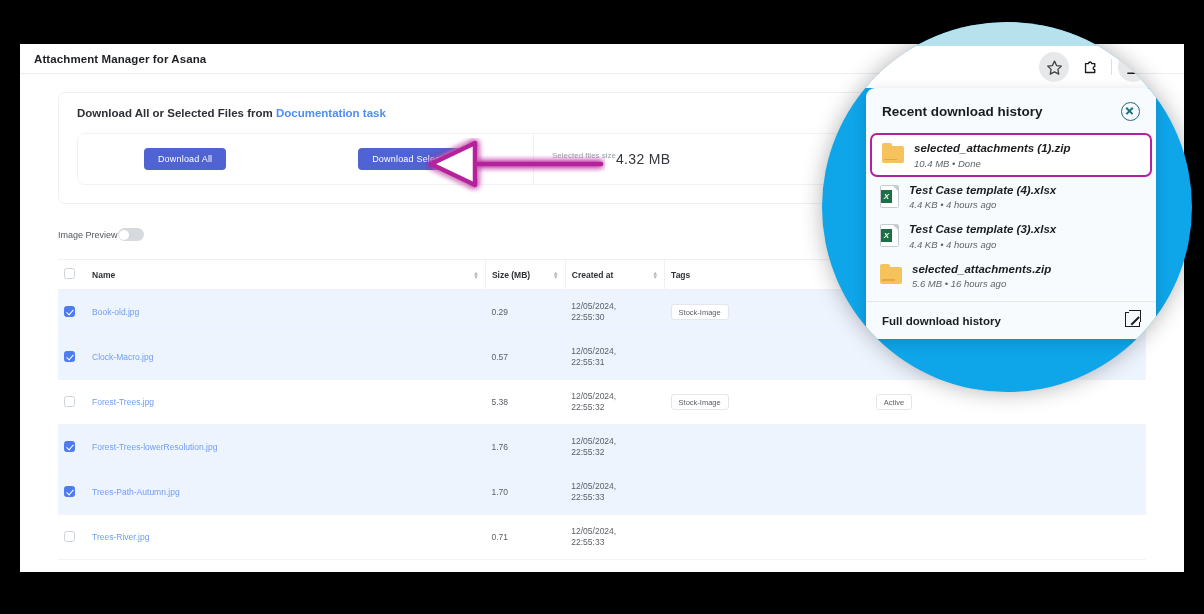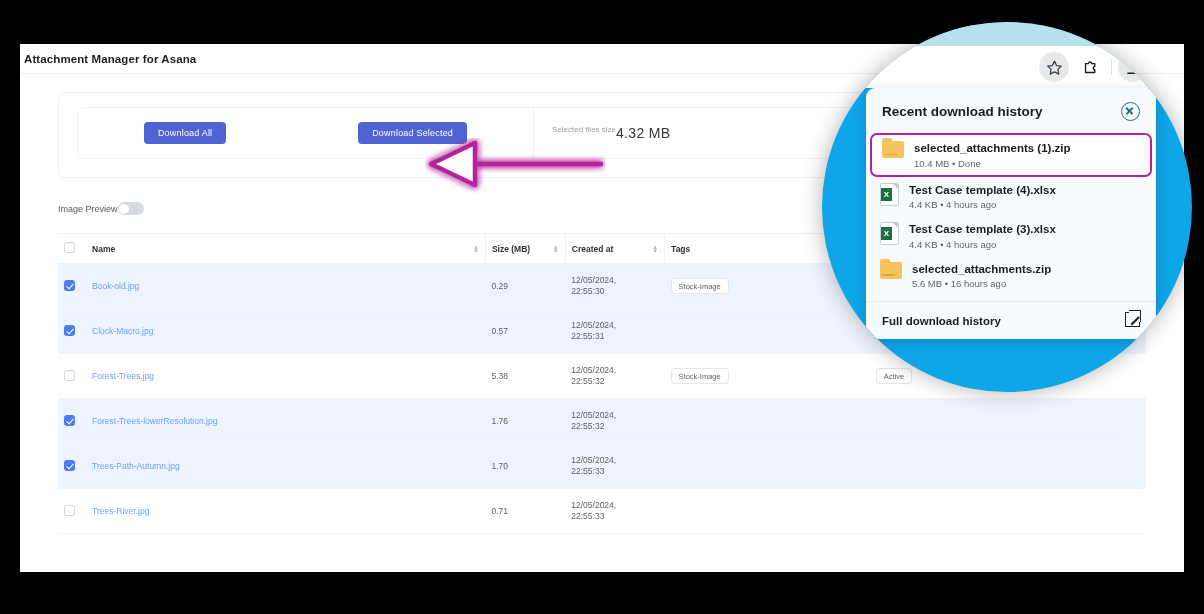--- a/index.html
+++ b/index.html
@@ -28,21 +28,21 @@
     background: #ffffff;
     overflow: hidden;
   }
 
   
   .app-header {
     height: 30px;
     border-bottom: 1px solid #eceef1;
     display: flex;
     align-items: center;
-    padding-left: 4px;
+    padding-left: 14px;
   }
   .app-title {
     font-size: 11.5px;
     color: #1d1f22;
     font-weight: 600;
     letter-spacing: .1px;
   }
 
   
   .content {
@@ -313,23 +313,25 @@
     content: ""; position: absolute;
     left: 3px; top: 7.2px;
     width: 9px; height: 1.7px;
     background: #1f6f7e;
   }
   .dl-close::before { transform: rotate(45deg); }
   .dl-close::after  { transform: rotate(-45deg); }
 
   .dl-item {
     display: flex;
+    align-items: center;
     gap: 10px;
     padding: 6px 14px;
     cursor: pointer;
+    font-style: italic;
   }
   .dl-item.highlight {
     border: 2.5px solid #b6209b;
     border-radius: 7px;
     margin: 0 4px;
     padding: 6px 10px;
     background: #fff;
   }
   .dl-name { font-size: 11.5px; color: #1b1c1e; font-weight: 600; line-height: 1.35; }
   .dl-meta { font-size: 9.5px; color: #60656b; margin-top: 1px; }
@@ -447,20 +449,23 @@
 
   <div id="app">
 
     <div class="app-header">
       <span class="app-title">Attachment Manager for Asana</span>
     </div>
 
     <div class="content">
 
       <div class="panel">
+        <div class="panel-heading">
+          <span>Download All or Selected Files from </span><span class="link">Documentation task</span>
+        </div>
 
         <div class="actions-box">
           <div class="actions-left">
             <button class="btn">Download All</button>
             <button class="btn">Download Selected</button>
           </div>
           <div class="divider-v"></div>
           <div class="size-block">
             <span class="size-label">Selected files size</span>
             <span class="size-value">4.32 MB</span>

